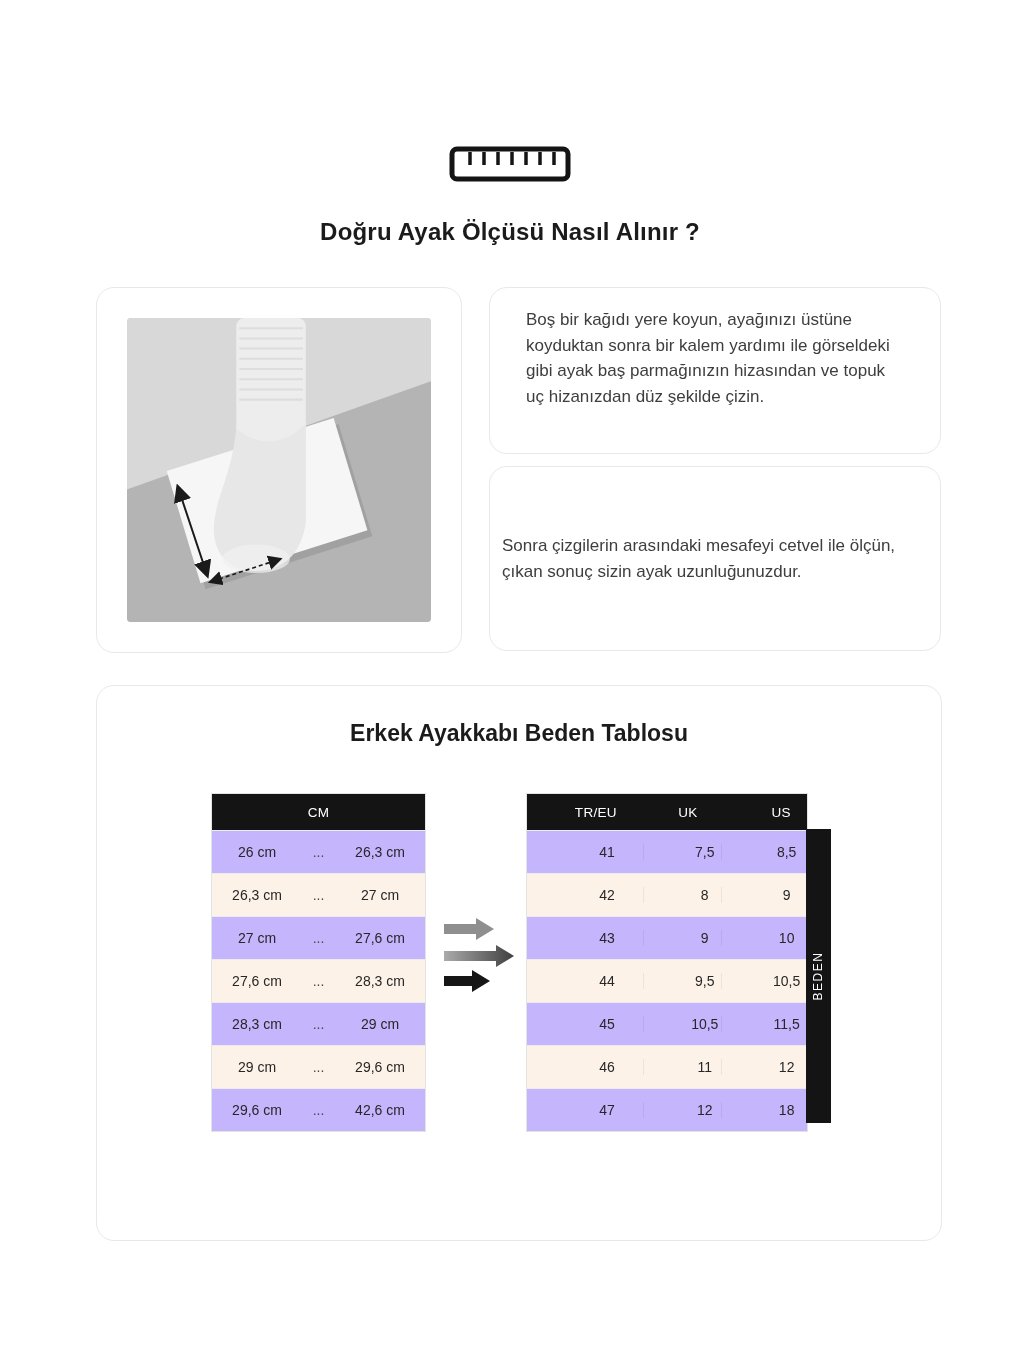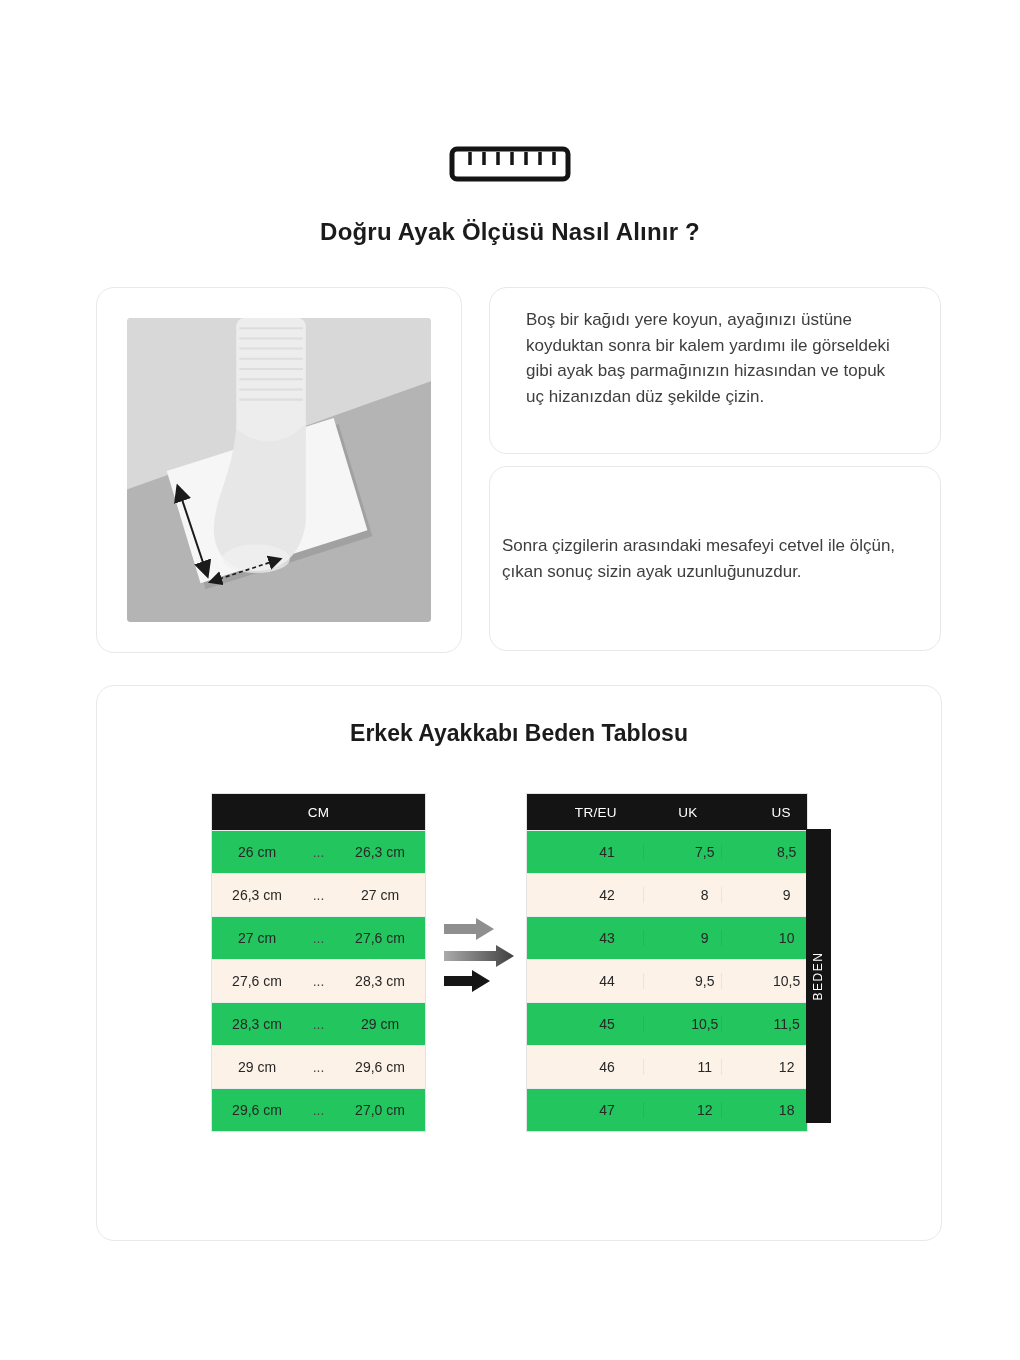--- a/index.html
+++ b/index.html
@@ -53,21 +53,21 @@
   }
 
   
   .tbl { position: absolute; box-sizing: border-box; border: 1px solid #e3e3e3; background: #fff; }
   .t-header {
     height: 36px; background: #141414; color: #ffffff;
     display: flex; align-items: center; font-size: 13.5px; letter-spacing: 0.3px;
   }
   .t-row {
     display: flex; height: 42px; align-items: center;
-    background: #22c55e; border-top: 1px solid #ececec;
+    background: #c4b5fd; border-top: 1px solid #ececec;
     font-size: 14px; color: #272727;
   }
   .t-row.alt { background: #fcf2e7; }
 
   .cm-table { left: 205px; top: 793px; width: 215px; }
   .cm-table .t-header { justify-content: flex-start; }
   .cm-table .c-from { width: 90px; text-align: center; }
   .cm-table .c-dots { width: 33px; text-align: center; color: #4a4a4a; }
   .cm-table .c-to   { width: 90px; text-align: center; }
 
@@ -191,21 +191,21 @@
       <span class="c-to">29 cm</span>
     </div>
     <div class="t-row alt">
       <span class="c-from">29 cm</span>
       <span class="c-dots">...</span>
       <span class="c-to">29,6 cm</span>
     </div>
     <div class="t-row">
       <span class="c-from">29,6 cm</span>
       <span class="c-dots">...</span>
-      <span class="c-to">27,0 cm</span>
+      <span class="c-to">42,6 cm</span>
     </div>
   </div>
 
   <div class="mid-arrows">
     <svg viewBox="0 0 78 78" width="78" height="78" aria-hidden="true">
       <defs>
         <linearGradient id="g1" x1="0" y1="0" x2="1" y2="0">
           <stop offset="0" stop-color="#ababab"></stop>
           <stop offset="1" stop-color="#3f3f3f"></stop>
         </linearGradient>

